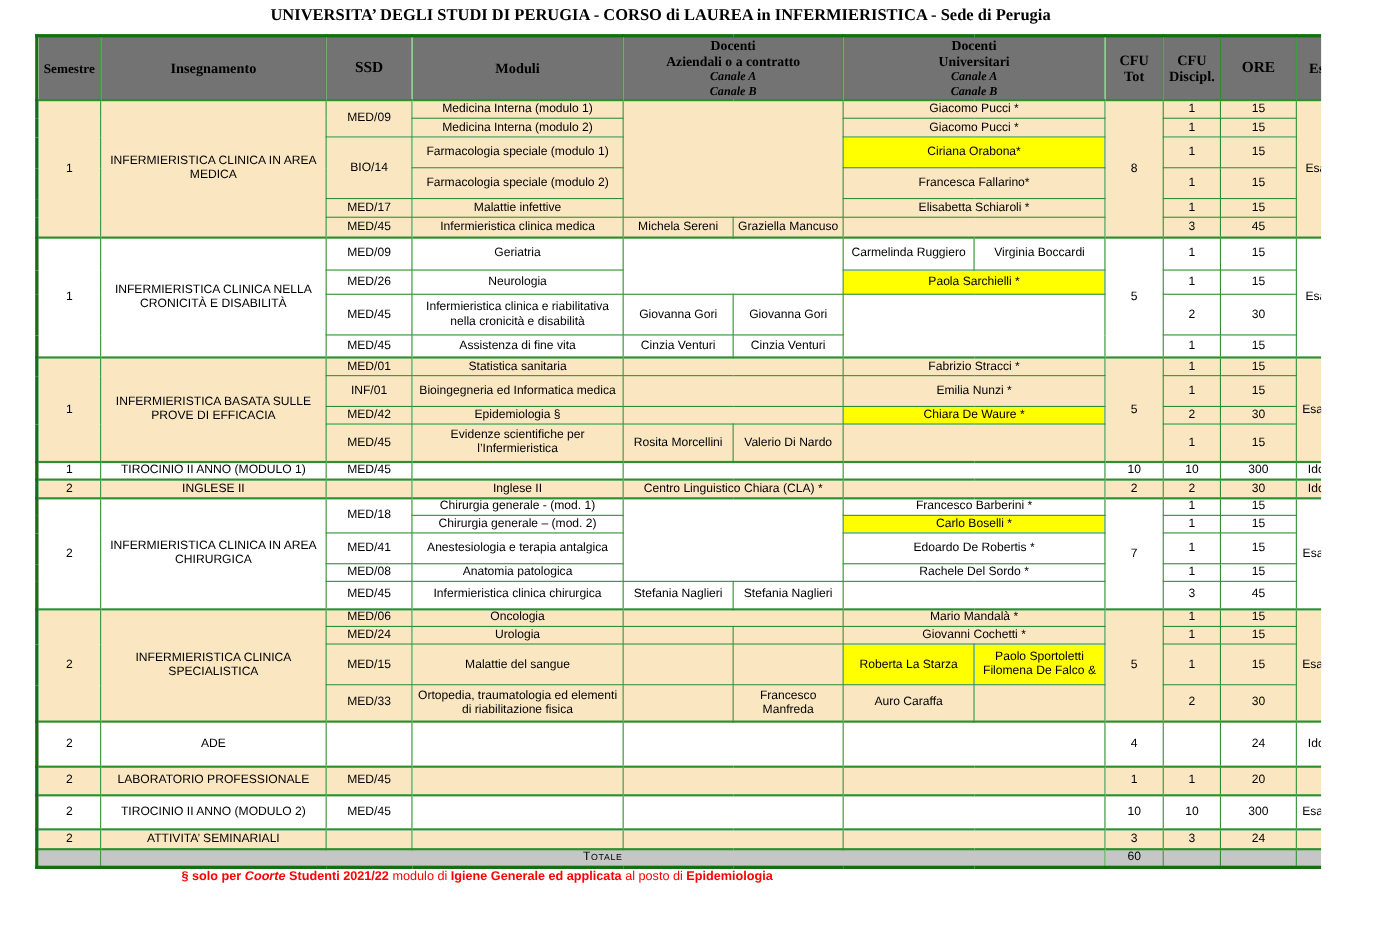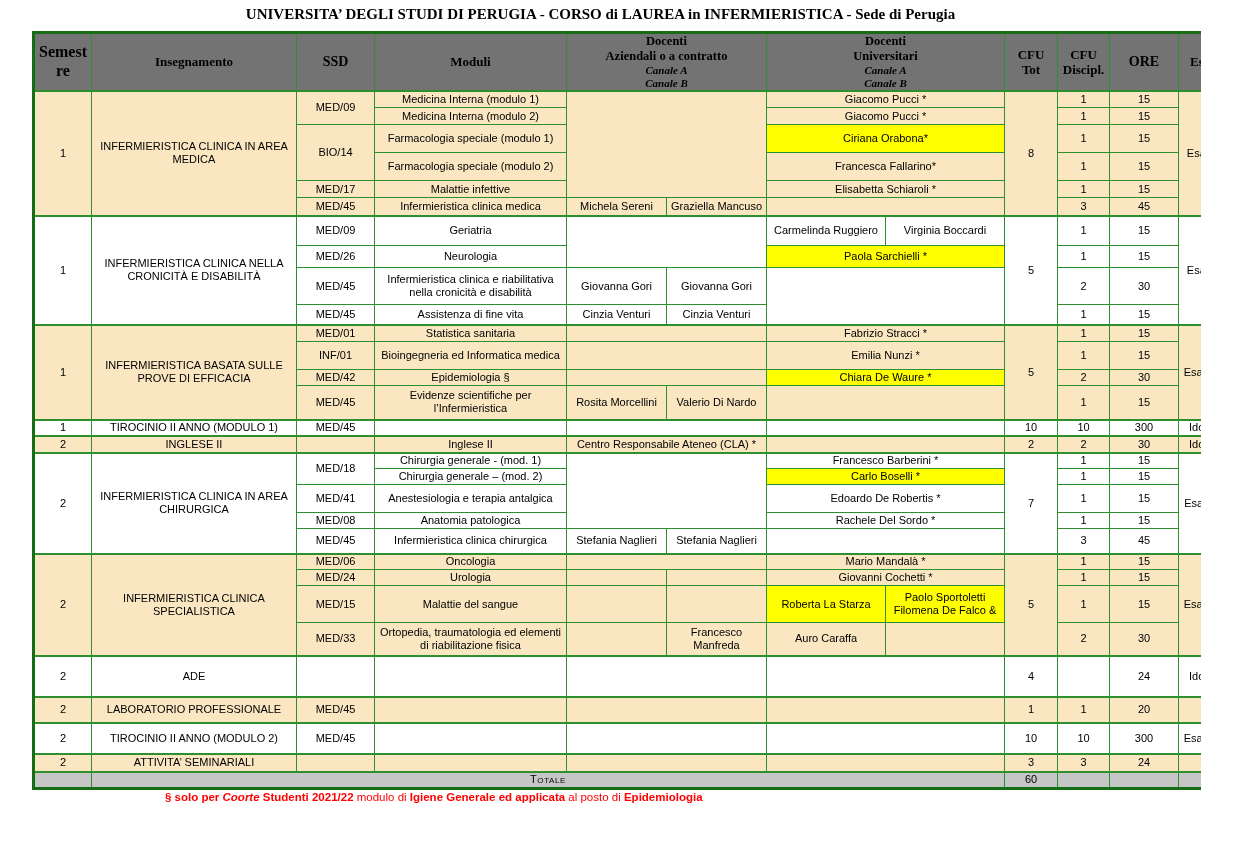--- a/index.html
+++ b/index.html
@@ -58,21 +58,21 @@
         <col style="width:119px">
         <col style="width:119px">
       <col style="width:53px">
         <col style="width:52px">
         <col style="width:69px">
         <col style="width:61px">
     </colgroup>
 
     <tbody>
         <tr class="hrow" style="height:50px">
-      <td style="font-size:16px">Semestre</td>
+      <td style="font-size:12px">Semestre</td>
       <td class="thL">Insegnamento</td>
       <td style="font-size:14px">SSD</td>
       <td>Moduli</td>
       <td class="thL" colspan="2" style="font-size:12.5px">
         <span style="display:block">Docenti</span>
         <span style="display:block">Aziendali o a contratto</span>
         <span class="canali">
           <span>Canale A</span>
           <span>Canale B</span>
         </span>
@@ -232,21 +232,21 @@
       <td class="thL">10</td>
       <td>300</td>
       <td class="thL">Idoneità</td>
     </tr>
 
     <tr class="beige sep" style="height:17px">
       <td>2</td>
       <td class="thL inseg">INGLESE II</td>
       <td></td>
       <td class="mod">Inglese II</td>
-      <td colspan="2" class="thL">Centro Responsabile Ateneo (CLA) *</td>
+      <td colspan="2" class="thL">Centro Linguistico Chiara (CLA) *</td>
       <td colspan="2" class="thL"></td>
       <td class="thL">2</td>
       <td class="thL">2</td>
       <td>30</td>
       <td class="thL">Idoneità</td>
     </tr>
 
     <tr class="white sep" style="height:16px">
       <td rowspan="5">2</td>
       <td rowspan="5" class="thL inseg">INFERMIERISTICA CLINICA IN AREA CHIRURGICA</td>

